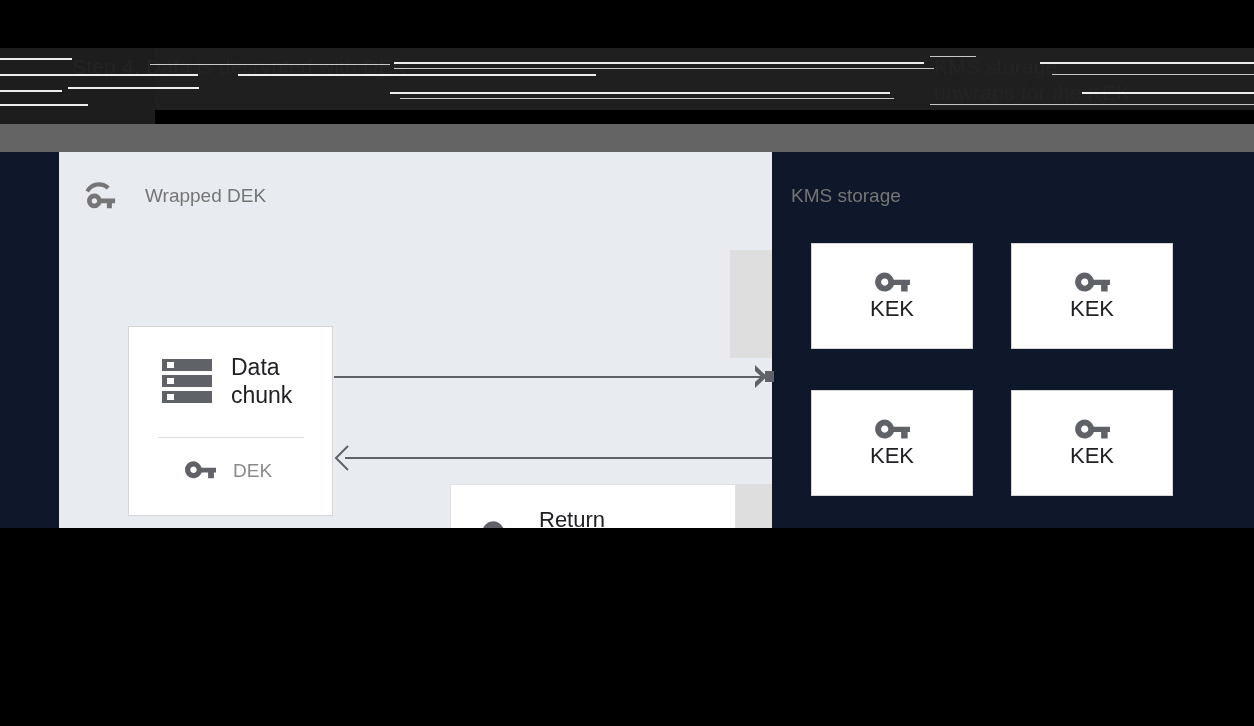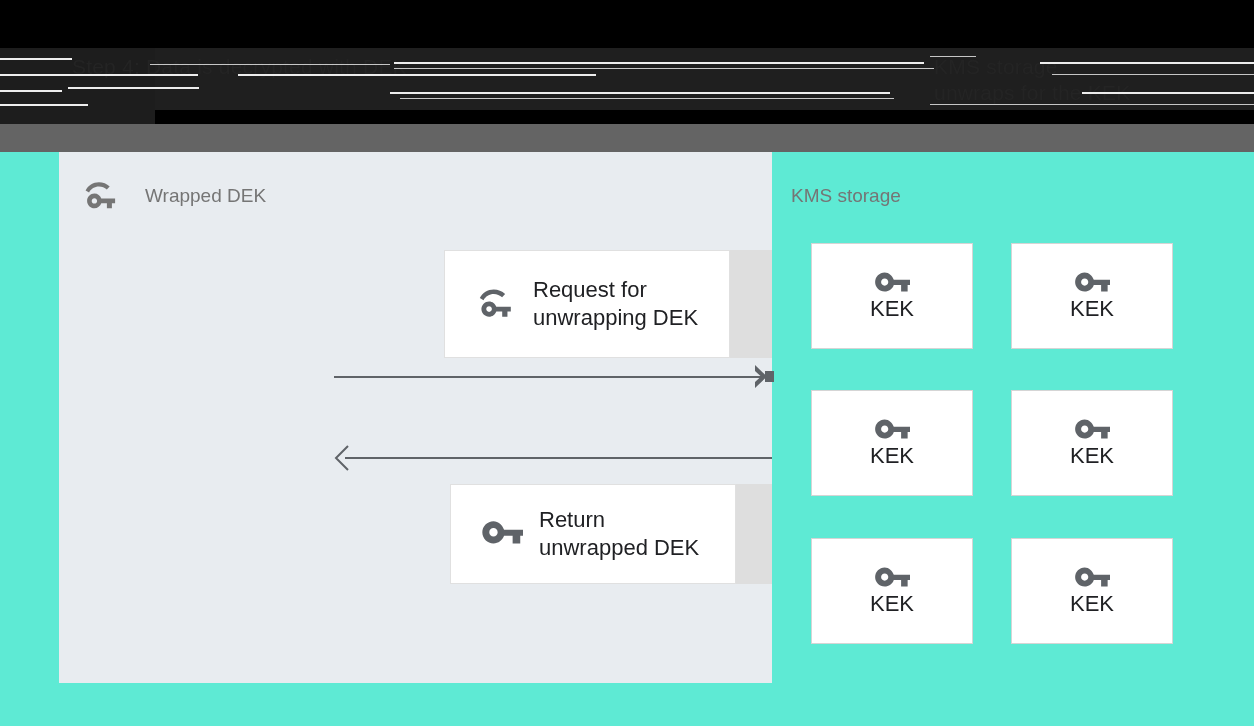--- a/index.html
+++ b/index.html
@@ -11,22 +11,22 @@
     width: 1254px;
     height: 726px;
     overflow: hidden;
     font-family: "Liberation Sans", sans-serif;
     -webkit-font-smoothing: antialiased;
   }
 
   #stage {
     position: relative;
     width: 1254px;
-    height: 726px;
-    background: #5eead4;
+    height: 528px;
+    background: #0f172a;
     overflow: hidden;
   }
 
   
   .header-dark {
     position: absolute;
     left: 0; top: 0;
     width: 1254px; height: 124px;
     background: #000;
     overflow: hidden;
@@ -243,36 +243,53 @@
   <div class="panel-left">
 
     <div style="position:absolute;left:22px;top:28px;">
       <svg class="icon" width="40" height="33" viewBox="0 0 40 33" fill="#757575" aria-hidden="true">
         <path d="M4.6 10.4C7.0 5.4 12.1 2.2 17.9 2.2c4.1 0 7.9 1.6 10.8 4.2l-2.9 3.2c-2.1-1.9-4.9-3.1-7.9-3.1-4.2 0-7.9 2.3-9.8 5.9l-3.5-2.0z"></path>
         <path d="M13.4 13.6c-4.0 0-7.3 3.3-7.3 7.3s3.3 7.3 7.3 7.3c3.2 0 5.9-2.1 6.9-5.0h5.6v5.0h5.0v-5.0h3.2v-4.6H20.3c-1.0-2.9-3.7-5.0-6.9-5.0zm0 4.6c1.5 0 2.7 1.2 2.7 2.7s-1.2 2.7-2.7 2.7-2.7-1.2-2.7-2.7 1.2-2.7 2.7-2.7z"></path>
       </svg>
     </div>
     <div class="panel-title">Wrapped DEK</div>
 
+    <div class="card-chunk" style="left:69px;top:174px;">
+      <div class="chunk-row">
+        <span>
+          <svg class="icon" width="54" height="50" viewBox="0 0 54 50" aria-hidden="true">
+            <rect x="2" y="3" width="50" height="12" fill="#5f6368"></rect>
+            <rect x="2" y="19" width="50" height="12" fill="#5f6368"></rect>
+            <rect x="2" y="35" width="50" height="12" fill="#5f6368"></rect>
+            <rect x="7" y="6" width="7" height="6" fill="#ffffff"></rect>
+            <rect x="7" y="22" width="7" height="6" fill="#ffffff"></rect>
+            <rect x="7" y="38" width="7" height="6" fill="#ffffff"></rect>
+          </svg>
+        </span>
+        <span class="chunk-label">Data
+chunk</span>
+      </div>
+
+      <div class="chunk-divider"></div>
+
+      <div class="chunk-dek">
+        <span>
+          <svg class="icon" width="32" height="22" viewBox="0 0 32 22" fill="#5f6368" aria-hidden="true">
+            <path d="M9.5 1.2C4.8 1.2 1.0 5.0 1.0 9.7s3.8 8.5 8.5 8.5c3.7 0 6.9-2.4 8.1-5.8h6.5v5.8h5.8v-5.8h2.1V7.7H17.6C16.4 4.3 13.2 1.2 9.5 1.2zm0 5.3c1.8 0 3.2 1.4 3.2 3.2s-1.4 3.2-3.2 3.2S6.3 11.5 6.3 9.7s1.4-3.2 3.2-3.2z"></path>
+          </svg>
+        </span>
+        <span class="chunk-dek-label">DEK</span>
+      </div>
+    </div>
 
   </div>
 
   <div class="card-tail req"></div>
   <div class="card-tail ret"></div>
 
-  <div class="msg-card req">
-    <span>
-      <svg class="icon" width="42" height="35" viewBox="0 0 40 33" fill="#5f6368" aria-hidden="true">
-        <path d="M4.6 10.4C7.0 5.4 12.1 2.2 17.9 2.2c4.1 0 7.9 1.6 10.8 4.2l-2.9 3.2c-2.1-1.9-4.9-3.1-7.9-3.1-4.2 0-7.9 2.3-9.8 5.9l-3.5-2.0z"></path>
-        <path d="M13.4 13.6c-4.0 0-7.3 3.3-7.3 7.3s3.3 7.3 7.3 7.3c3.2 0 5.9-2.1 6.9-5.0h5.6v5.0h5.0v-5.0h3.2v-4.6H20.3c-1.0-2.9-3.7-5.0-6.9-5.0zm0 4.6c1.5 0 2.7 1.2 2.7 2.7s-1.2 2.7-2.7 2.7-2.7-1.2-2.7-2.7 1.2-2.7 2.7-2.7z"></path>
-      </svg>
-    </span>
-    <span class="msg-label">Request for
-unwrapping DEK</span>
-  </div>
 
   <div class="msg-card ret">
     <span>
       <svg class="icon" width="42" height="30" viewBox="0 0 32 22" fill="#5f6368" aria-hidden="true">
         <path d="M9.5 1.2C4.8 1.2 1.0 5.0 1.0 9.7s3.8 8.5 8.5 8.5c3.7 0 6.9-2.4 8.1-5.8h6.5v5.8h5.8v-5.8h2.1V7.7H17.6C16.4 4.3 13.2 1.2 9.5 1.2zm0 5.3c1.8 0 3.2 1.4 3.2 3.2s-1.4 3.2-3.2 3.2S6.3 11.5 6.3 9.7s1.4-3.2 3.2-3.2z"></path>
       </svg>
     </span>
     <span class="msg-label">Return
 unwrapped DEK</span>
   </div>

